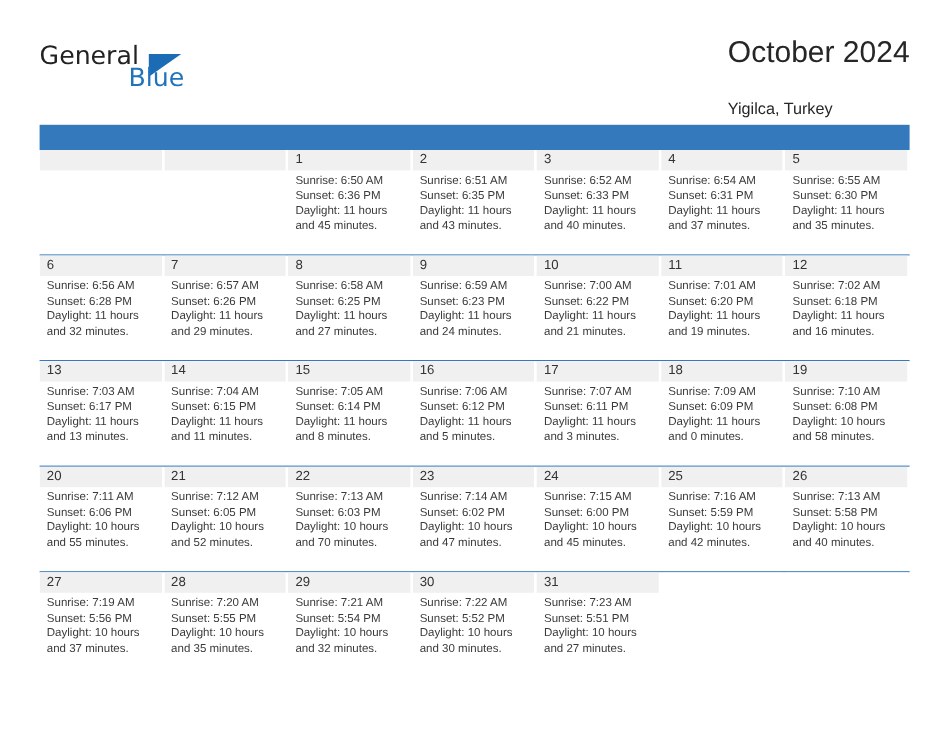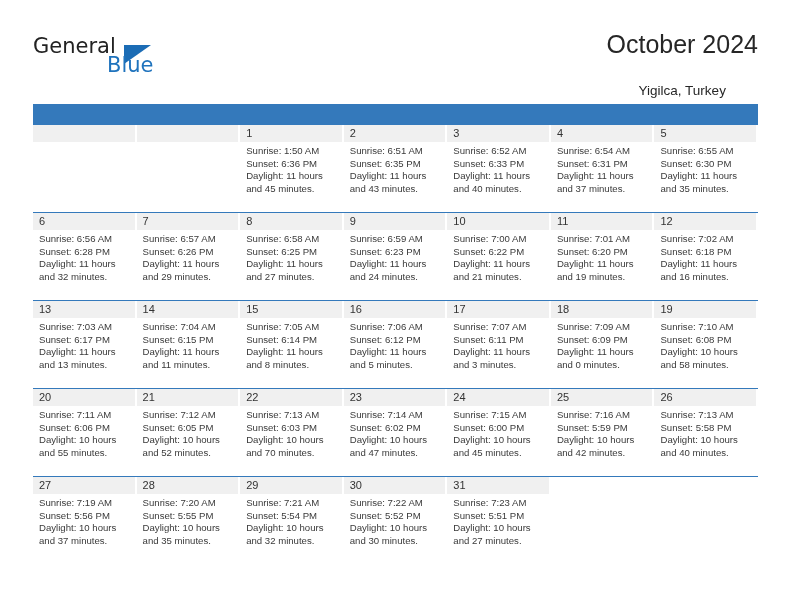--- a/index.html
+++ b/index.html
@@ -64,21 +64,21 @@
     width: 0;
     height: 0;
     border-left: 27px solid #1b6cb5;
     border-bottom: 19px solid transparent;
   }
 
   .title-block {
     position: absolute;
     right: 0px;
     top: 0px;
-    text-align: center;
+    text-align: left;
   }
   .cal-title {
     font-size: 25px;
     color: #262626;
     line-height: 32px;
     font-weight: 400;
     white-space: nowrap;
   }
   .cal-subtitle {
     font-size: 13.5px;
@@ -200,21 +200,21 @@
             <div class="daycell empty">
               <div class="datebar">
                 <span class="daynum"></span>
               </div>
             </div>
             <div class="daycell">
               <div class="datebar">
                 <span class="daynum">1</span>
               </div>
               <div class="details">
-                <div>Sunrise: 1:50 AM</div>
+                <div>Sunrise: 6:50 AM</div>
                 <div>Sunset: 6:36 PM</div>
                 <div>Daylight: 11 hours</div>
                 <div>and 45 minutes.</div>
               </div>
             </div>
             <div class="daycell">
               <div class="datebar">
                 <span class="daynum">2</span>
               </div>
               <div class="details">

